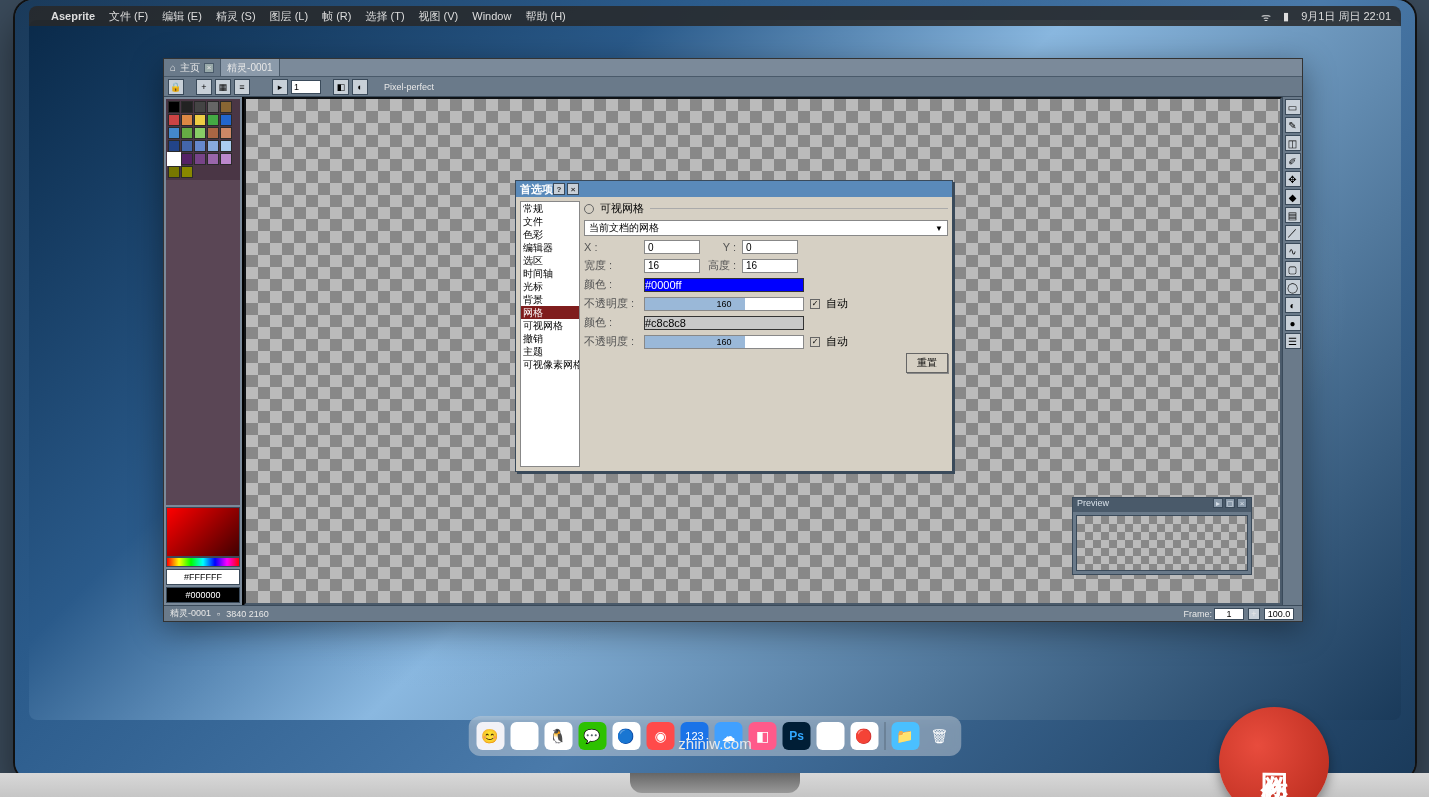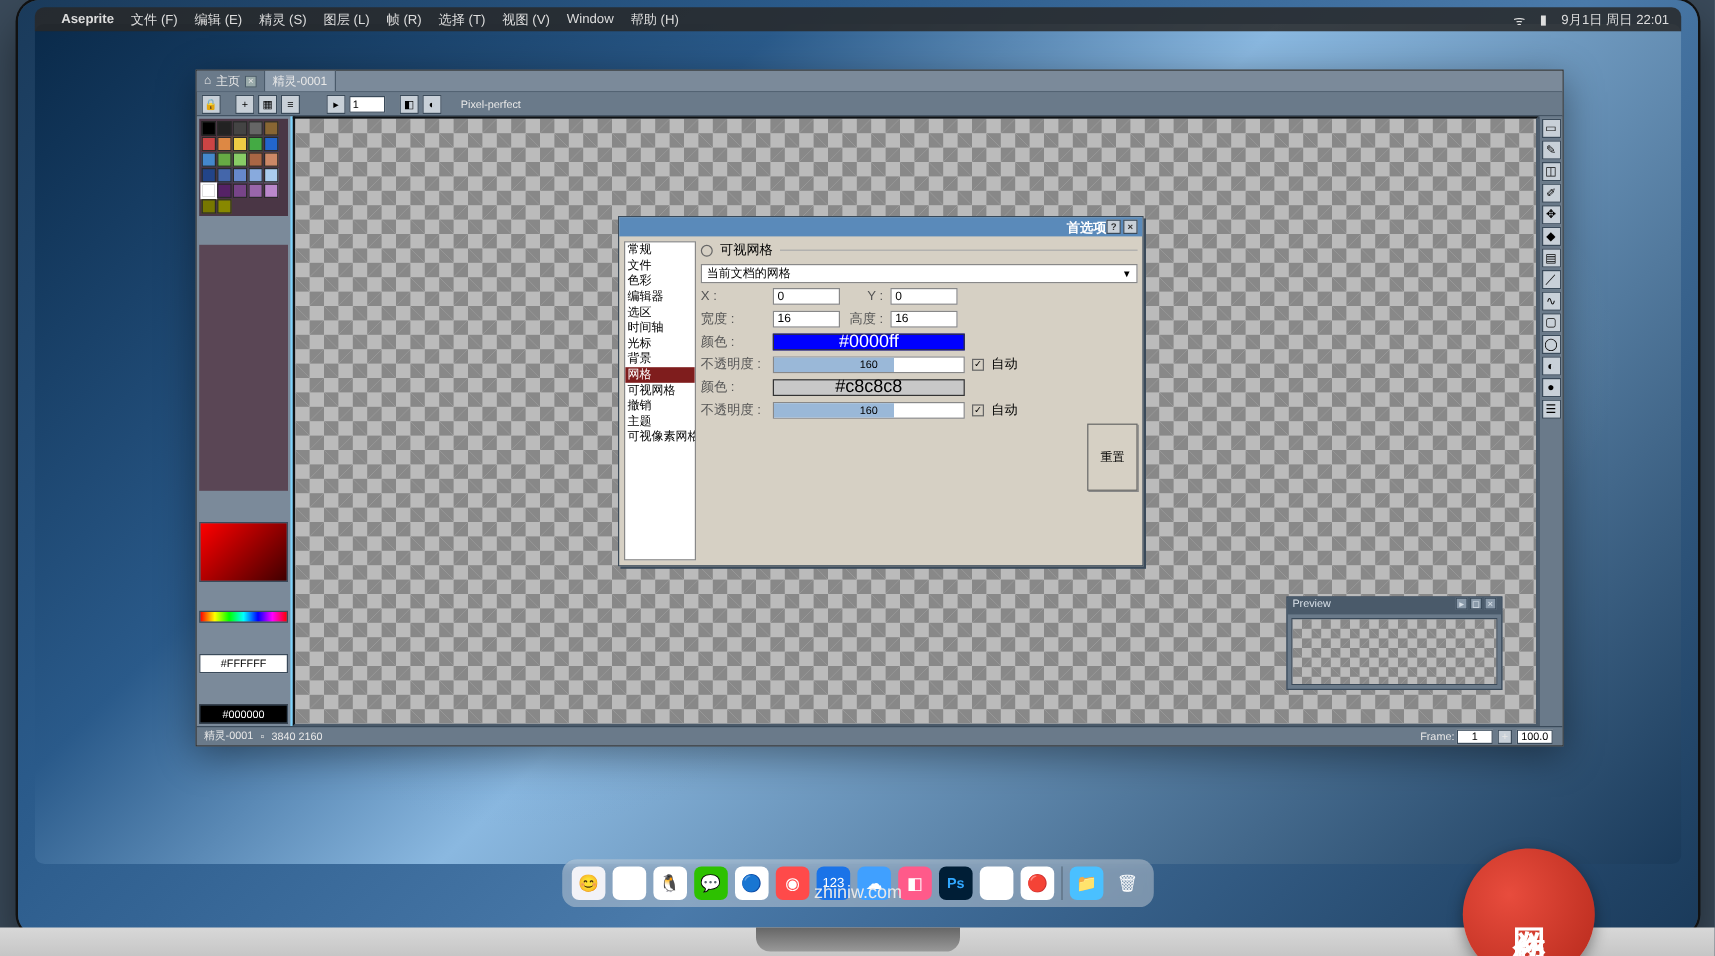--- a/index.html
+++ b/index.html
@@ -36,21 +36,21 @@
 
 .toolbar { height: 20px; background: #6a7a8a; display: flex; align-items: center; padding: 2px 4px; gap: 3px; border-bottom: 1px solid #3a4a5a; }
 .tb-btn { width: 16px; height: 16px; background: #c8d0d8; border: 1px solid #3a4a5a; display: inline-flex; align-items: center; justify-content: center; font-size: 9px; cursor: pointer; }
 .tb-sep { width: 6px; }
 .tb-input { width: 30px; height: 14px; background: #fff; border: 1px solid #3a4a5a; font-size: 9px; padding: 0 2px; }
 .tb-text { font-size: 9px; color: #e8e8e8; margin-left: 4px; }
 
 .app-body { flex: 1; display: flex; min-height: 0; }
 
 
-.left-panel { width: 80px; background: #7b8a9a; border-right: 2px solid #7dd3fc; display: flex; flex-direction: column; padding: 2px; gap: 24px; }
+.left-panel { width: 80px; background: #7b8a9a; border-right: 2px solid #000000; display: flex; flex-direction: column; padding: 2px; }
 .palette-grid { display: grid; grid-template-columns: repeat(5, 12px); grid-auto-rows: 12px; gap: 1px; padding: 2px; background: #4a3645; }
 .pal-sw { width: 12px; height: 12px; border: 1px solid #2a2a2a; cursor: pointer; }
 .pal-sel { outline: 2px solid #fff; outline-offset: -1px; }
 .palette-rest { flex: 1; background: #5a4655; }
 .color-preview { height: 50px; background: linear-gradient(135deg, #ff0000, #400000); border: 1px solid #3a4a5a; margin-top: 2px; }
 .hue-strip { height: 10px; background: linear-gradient(to right, red, yellow, lime, cyan, blue, magenta, red); border: 1px solid #3a4a5a; }
 .color-field { height: 16px; background: #fff; border: 1px solid #3a4a5a; font-size: 9px; text-align: center; line-height: 14px; margin-top: 2px; cursor: text; }
 .color-field.dark { background: #000; color: #fff; }
 
 
@@ -69,42 +69,42 @@
 .preview-body { flex: 1; margin: 3px; border: 1px solid #3a4a5a; background-image: linear-gradient(45deg, #888 25%, transparent 25%), linear-gradient(-45deg, #888 25%, transparent 25%), linear-gradient(45deg, transparent 75%, #888 75%), linear-gradient(-45deg, transparent 75%, #888 75%); background-size: 16px 16px; background-position: 0 0, 0 8px, 8px -8px, -8px 0; background-color: #bbb; }
 
 
 .status-bar { height: 16px; background: #6a7a8a; border-top: 1px solid #3a4a5a; display: flex; align-items: center; padding: 0 6px; font-size: 9px; color: #e8e8e8; }
 .status-bar .spacer { flex: 1; }
 .status-bar .frame-input { width: 30px; height: 12px; background: #fff; border: 1px solid #3a4a5a; font-size: 9px; text-align: center; margin: 0 2px; }
 .status-bar .sb-btn { width: 12px; height: 12px; background: #c8d0d8; border: 1px solid #3a4a5a; font-size: 9px; display: inline-flex; align-items: center; justify-content: center; cursor: pointer; margin: 0 2px; }
 
 
 .dialog { position: absolute; left: 500px; top: 180px; width: 438px; background: #d6d0c4; border: 1px solid #3a4a5a; box-shadow: 2px 2px 0 #3a4a5a; display: flex; flex-direction: column; }
-.dialog-title { height: 16px; background: #5a8aba; color: #fff; font-size: 11px; font-weight: bold; padding: 0 4px; display: flex; align-items: center; justify-content: flex-end; }
+.dialog-title { height: 16px; background: #5a8aba; color: #fff; font-size: 11px; font-weight: bold; padding: 0 4px; display: flex; align-items: center; justify-content: flex-start; }
 .dialog-title .dlg-btns { display: flex; gap: 2px; }
 .dialog-title .dlg-btn { width: 12px; height: 12px; background: #c8d0d8; border: 1px solid #3a4a5a; cursor: pointer; display: inline-flex; align-items: center; justify-content: center; font-size: 8px; color: #333; }
 .dialog-body { display: flex; padding: 4px; gap: 4px; }
 .dlg-sidebar { width: 60px; background: #fff; border: 1px solid #888; font-size: 10px; display: flex; flex-direction: column; height: 266px; overflow: hidden; }
 .dlg-side-item { padding: 1px 2px; cursor: pointer; line-height: 11px; white-space: nowrap; }
 .dlg-side-item.sel { background: #7f1d1d; color: #fff; }
 .dlg-main { flex: 1; font-size: 11px; display: flex; flex-direction: column; gap: 4px; }
 .dlg-row { display: flex; align-items: center; gap: 6px; }
 .dlg-dropdown { flex: 1; background: #fff; border: 1px solid #888; height: 16px; padding: 0 4px; font-size: 10px; display: flex; align-items: center; justify-content: space-between; cursor: pointer; }
 .dlg-dropdown .dd-arrow { font-size: 8px; }
 .dlg-radio { width: 10px; height: 10px; border: 1px solid #666; border-radius: 50%; display: inline-block; cursor: pointer; }
 .dlg-check { width: 10px; height: 10px; border: 1px solid #666; display: inline-flex; align-items: center; justify-content: center; font-size: 8px; cursor: pointer; }
 .dlg-check.on::after { content: "✓"; }
 .dlg-label { color: #555; min-width: 54px; }
 .dlg-input { width: 56px; height: 14px; background: #fff; border: 1px solid #888; font-size: 10px; padding: 0 3px; }
-.dlg-color-btn { width: 160px; height: 14px; border: 1px solid #333; font-size: 15px; text-align: center; line-height: 12px; cursor: pointer; }
+.dlg-color-btn { width: 160px; height: 14px; border: 1px solid #333; font-size: 11px; text-align: left; line-height: 12px; cursor: pointer; }
 .dlg-slider { width: 160px; height: 14px; background: #fff; border: 1px solid #888; position: relative; cursor: pointer; }
 .dlg-slider .fill { position: absolute; left: 0; top: 0; bottom: 0; background: #9ab8d8; }
 .dlg-slider .val { position: absolute; inset: 0; text-align: center; font-size: 9px; line-height: 12px; }
 .dlg-footer { display: flex; justify-content: flex-end; gap: 4px; padding: 4px; }
-.dlg-btn-std { background: #d6d0c4; border: 1px solid #666; box-shadow: 1px 1px 0 #888; padding: 20px 10px; font-size: 10px; cursor: pointer; }
+.dlg-btn-std { background: #d6d0c4; border: 1px solid #666; box-shadow: 1px 1px 0 #888; padding: 2px 10px; font-size: 10px; cursor: pointer; }
 .dlg-reset-row { display: flex; justify-content: flex-end; }
 .dlg-line { border-top: 1px solid #aaa; margin: 2px 0; }
 
 
 .wm-logo { position: absolute; right: 100px; bottom: -20px; width: 110px; height: 110px; background: radial-gradient(circle at 35% 35%, #e84c3d, #b4281a); border-radius: 50%; display: flex; align-items: center; justify-content: center; color: #fff; font-size: 28px; font-weight: bold; box-shadow: 0 4px 12px rgba(0,0,0,0.4); writing-mode: vertical-rl; text-orientation: upright; letter-spacing: -6px; }
 
 
 .dock { position: absolute; left: 50%; transform: translateX(-50%); bottom: 24px; height: 40px; background: rgba(230,230,230,0.4); border-radius: 12px; padding: 4px 8px; display: flex; gap: 6px; align-items: center; backdrop-filter: blur(4px); }
 .dock-icon { width: 28px; height: 28px; border-radius: 6px; display: flex; align-items: center; justify-content: center; font-size: 14px; cursor: pointer; color: #fff; }
 .dock-sep { width: 1px; height: 28px; background: rgba(0,0,0,0.3); }

